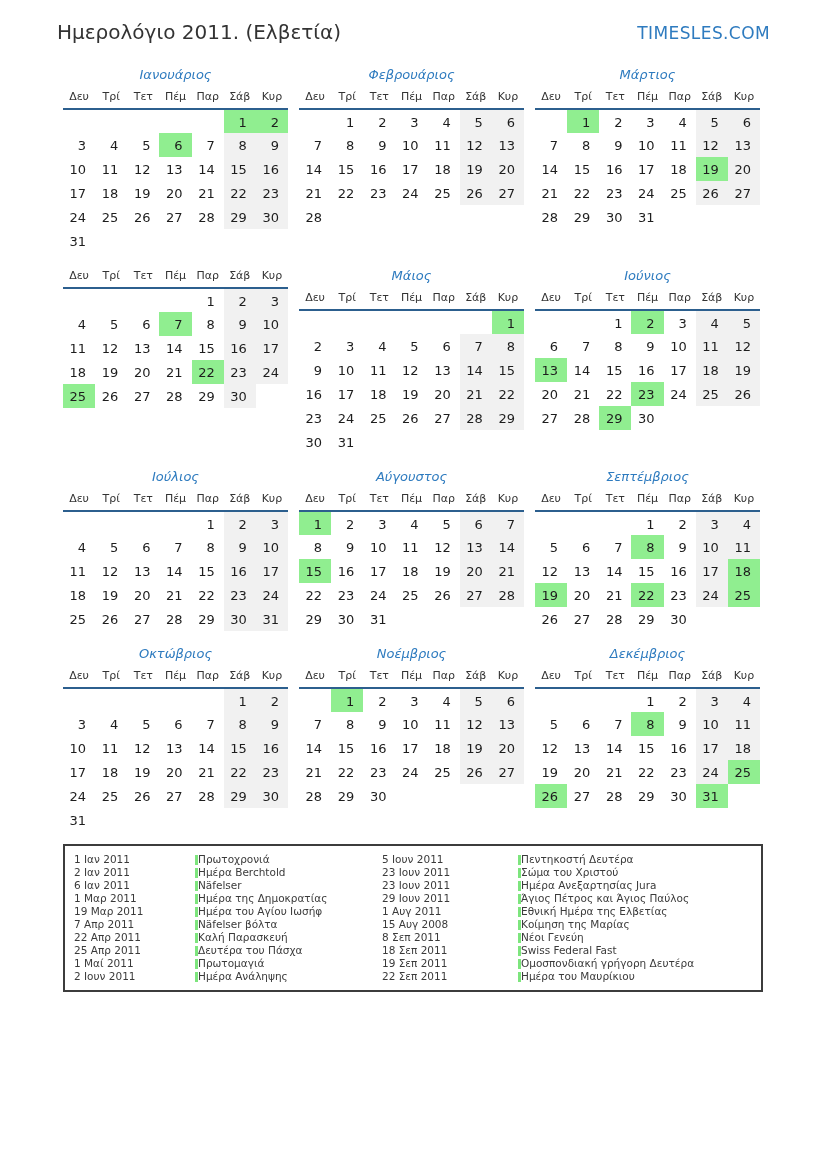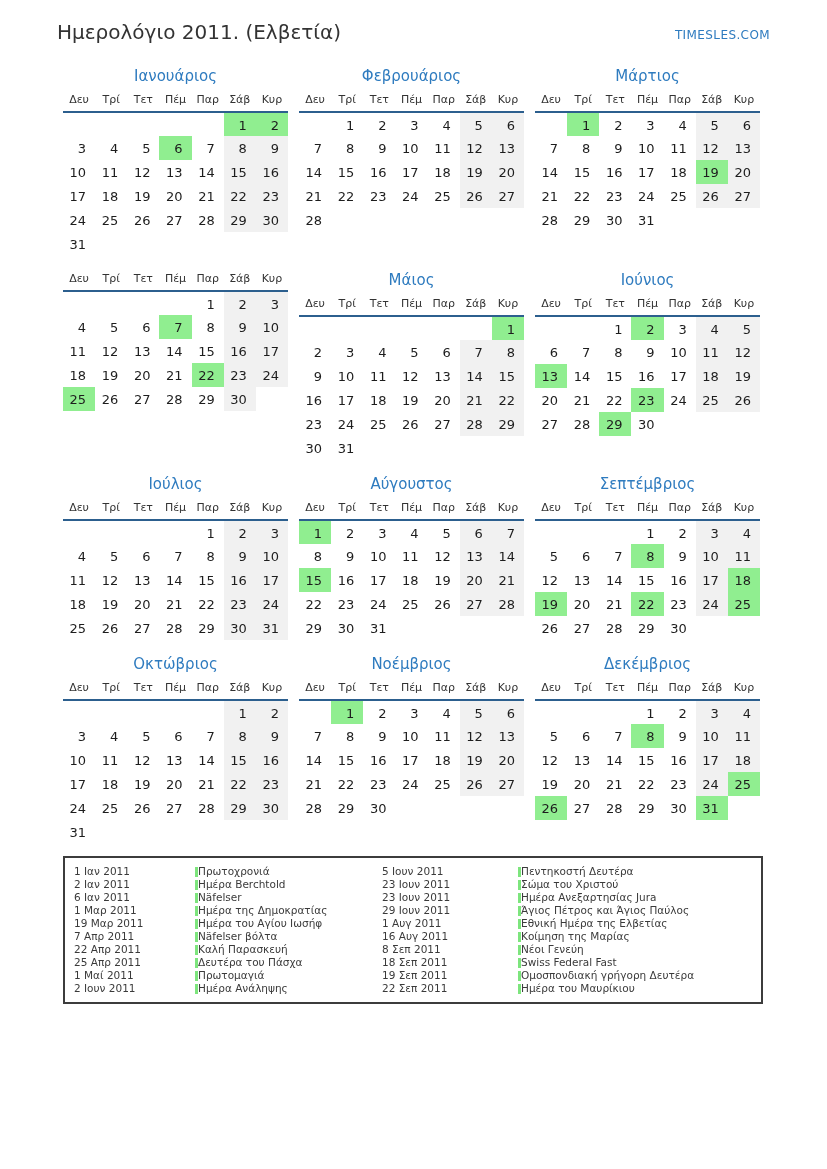--- a/index.html
+++ b/index.html
@@ -7,31 +7,31 @@
     width:827px;height:1169px;
     font-family:"DejaVu Sans","Liberation Sans",sans-serif;
     color:#222;
     -webkit-font-smoothing:antialiased;
   }
   .page{padding:18px 57px 12px 57px;box-sizing:border-box;}
 
   
   .topbar{display:flex;justify-content:space-between;align-items:baseline;}
   .page-title{font-size:20px;font-weight:normal;color:#333;margin:2px 0 0 0;}
-  .site-link{font-size:12px;color:#2e7bbf;text-decoration:none;letter-spacing:.4px;}
+  .site-link{font-size:17px;color:#2e7bbf;text-decoration:none;letter-spacing:.4px;}
 
   
   #months-grid{
     display:grid;
     grid-template-columns:repeat(3,225px);
     column-gap:11px;row-gap:15px;
     margin:23px 0 0 6px;
     align-items:start;
   }
-  .month-title{font-size:15px;font-weight:normal;color:#2e7bbf;text-align:center;margin:0 0 7px 0;}
+  .month-title{font-size:13px;font-weight:normal;color:#2e7bbf;text-align:center;margin:0 0 7px 0;font-style:italic;}
   table{border-collapse:collapse;width:225px;table-layout:fixed;}
   thead th{
     font-size:11px;font-weight:normal;color:#333;
     text-align:center;padding:1px 0 5px 0;
     border-bottom:2px solid #2c5f8e;
   }
   tbody td{
     height:24px;font-size:13px;color:#1d1d1d;
     text-align:right;padding-right:9px;box-sizing:border-box;
   }
@@ -898,21 +898,21 @@
         <div class="ldate">1 Αυγ 2011</div>
         <div class="lname">
           <i class="tick"></i>
           <span>Εθνική Ημέρα της Ελβετίας</span>
         </div>
         <div class="ldate">7 Απρ 2011</div>
         <div class="lname">
           <i class="tick"></i>
           <span>Näfelser βόλτα</span>
         </div>
-        <div class="ldate">16 Αυγ 2011</div>
+        <div class="ldate">15 Αυγ 2008</div>
         <div class="lname">
           <i class="tick"></i>
           <span>Κοίμηση της Μαρίας</span>
         </div>
         <div class="ldate">22 Απρ 2011</div>
         <div class="lname">
           <i class="tick"></i>
           <span>Καλή Παρασκευή</span>
         </div>
         <div class="ldate">8 Σεπ 2011</div>

